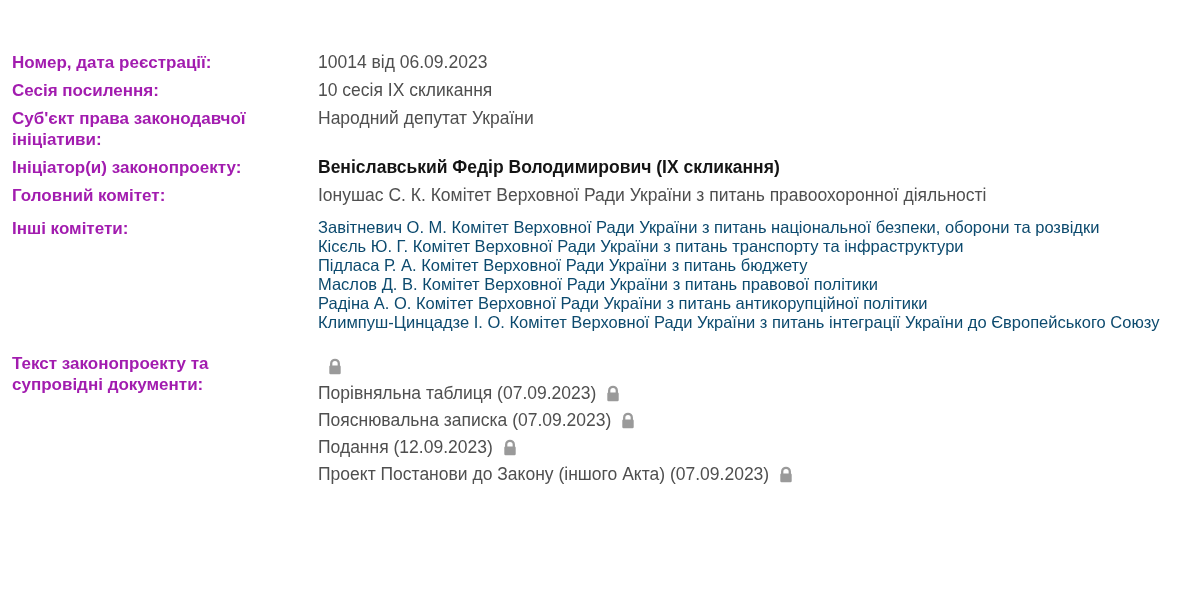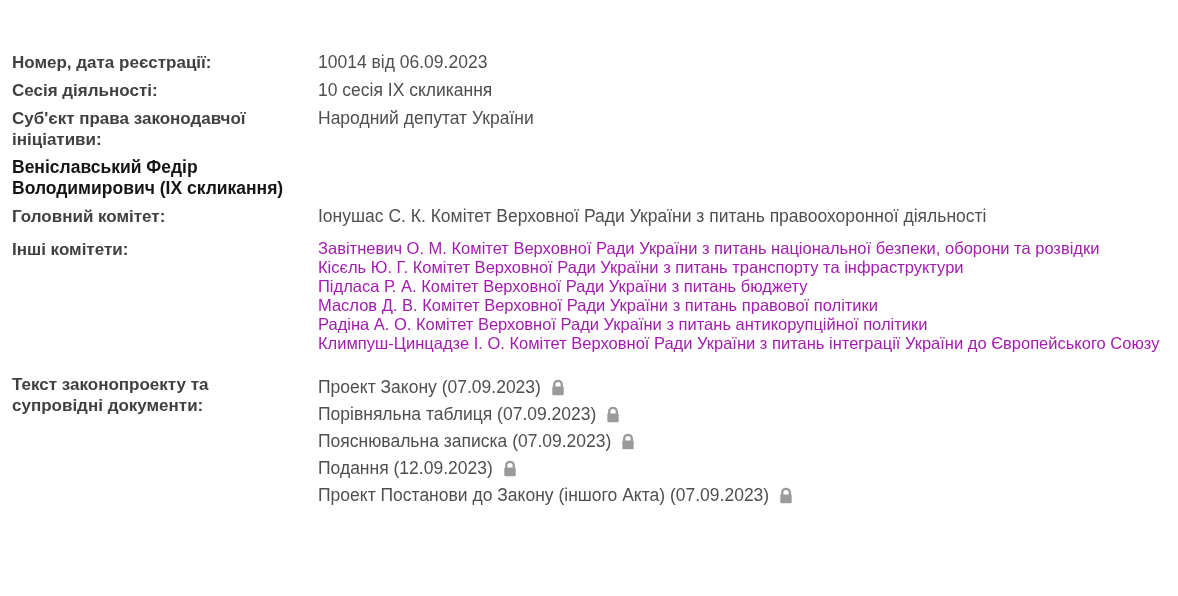--- a/index.html
+++ b/index.html
@@ -30,41 +30,41 @@
   }
   .row {
     display: grid;
     grid-template-columns: 306px 1fr;
     margin-bottom: 7px;
   }
   .row .label {
     font-weight: 700;
     font-size: 17px;
     line-height: 21px;
-    color: #404040;
+    color: #a21caf;
     padding-right: 18px;
   }
   .row .value {
     font-size: 17.5px;
     line-height: 21px;
     color: #4f4f4f;
     font-weight: 400;
   }
   .row.initiator .value a {
     font-weight: 700;
     color: #141414;
     font-size: 17.5px;
     text-decoration: none;
   }
   .row.head-committee { margin-bottom: 12px; }
   .row.committees { margin-bottom: 21px; }
   .committee-line {
     font-size: 16.5px;
     line-height: 19px;
-    color: #a21caf;
+    color: #0c4a6e;
   }
   .doc-line {
     display: flex;
     align-items: center;
     height: 27px;
   }
   .doc-line a {
     font-size: 17.5px;
     color: #4f4f4f;
     text-decoration: none;
@@ -82,31 +82,32 @@
 
 
   <div class="detail">
 
     <div class="row">
       <div class="label">Номер, дата реєстрації:</div>
       <div class="value">10014 від 06.09.2023</div>
     </div>
 
     <div class="row">
-      <div class="label">Сесія діяльності:</div>
+      <div class="label">Сесія посилення:</div>
       <div class="value">10 сесія IX скликання</div>
     </div>
 
 
     <div class="row">
       <div class="label">Суб'єкт права законодавчої ініціативи:</div>
       <div class="value">Народний депутат України</div>
     </div>
 
     <div class="row initiator">
+      <div class="label">Ініціатор(и) законопроекту:</div>
       <div class="value">
         <a href="#">Веніславський Федір Володимирович (IX скликання)</a>
       </div>
     </div>
 
     <div class="row head-committee">
       <div class="label">Головний комітет:</div>
       <div class="value">Іонушас С. К. Комітет Верховної Ради України з питань правоохоронної діяльності</div>
     </div>
 
@@ -120,21 +121,20 @@
         <div class="committee-line">Радіна А. О. Комітет Верховної Ради України з питань антикорупційної політики</div>
         <div class="committee-line">Климпуш-Цинцадзе І. О. Комітет Верховної Ради України з питань інтеграції України до Європейського Союзу</div>
       </div>
     </div>
 
     <div class="row documents">
       <div class="label">Текст законопроекту та супровідні документи:</div>
       <div class="value">
 
         <div class="doc-line">
-          <a href="#">Проект Закону (07.09.2023)</a>
           <span class="lock">
             <svg width="16" height="17" viewBox="0 0 16 17">
                 <path d="M4.2 8 V5.6 a3.8 3.8 0 0 1 7.6 0 V8" fill="none" stroke="#9a9a9a" stroke-width="2.3"></path>
                 <rect x="2.3" y="7.6" width="11.4" height="8.6" rx="1.2" fill="#9a9a9a"></rect>
               </svg>
           </span>
         </div>
 
         <div class="doc-line">
           <a href="#">Порівняльна таблиця (07.09.2023)</a>

